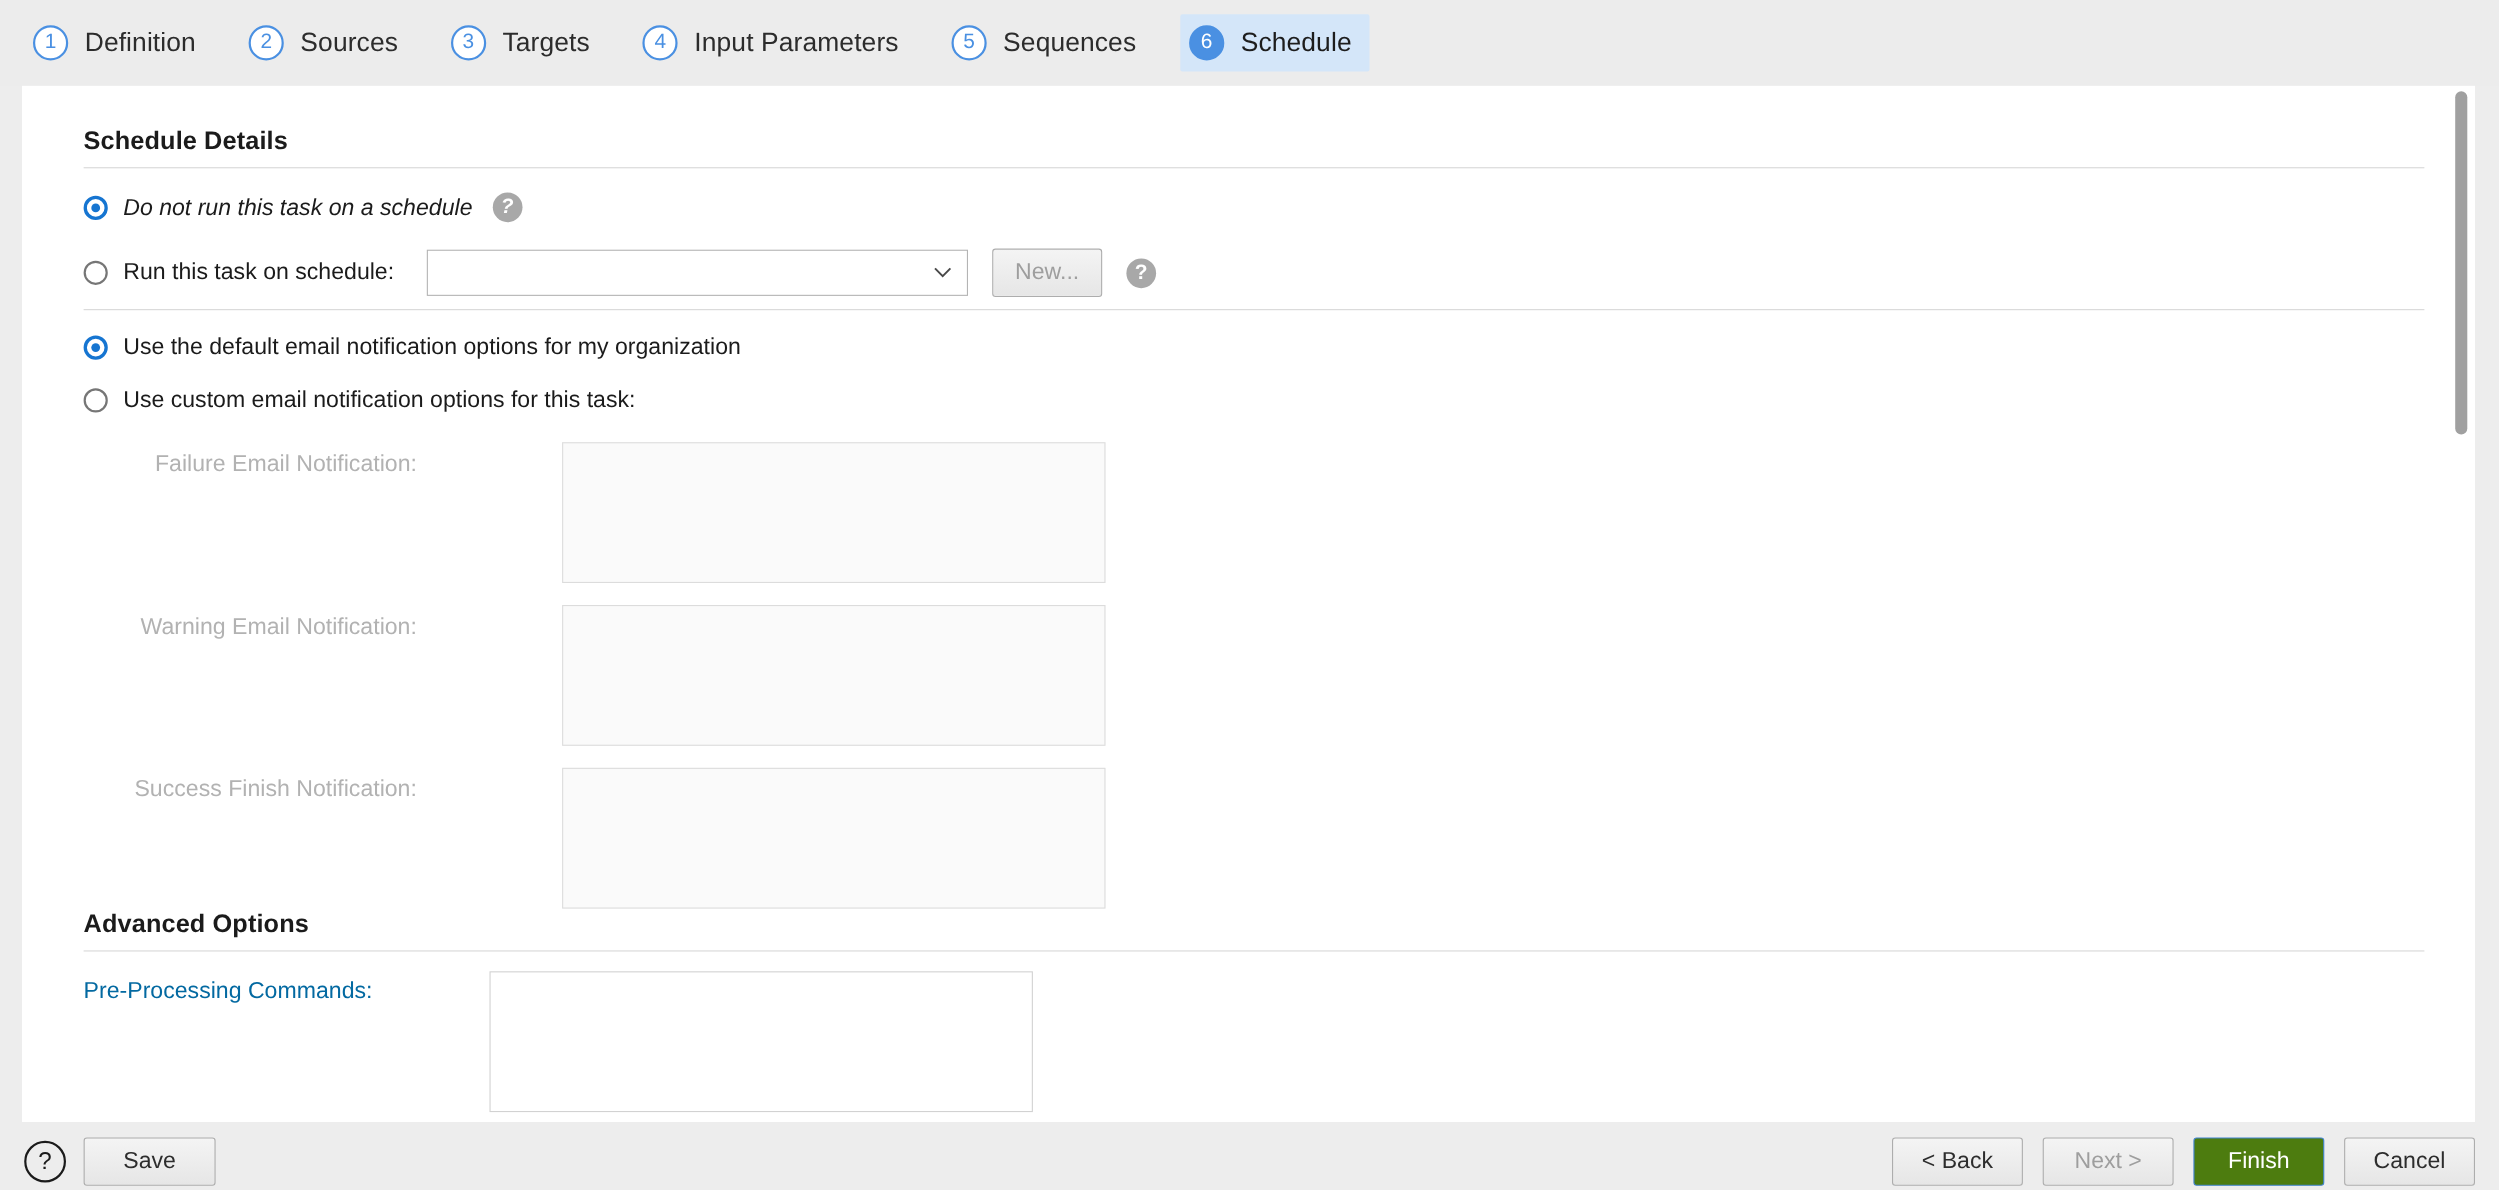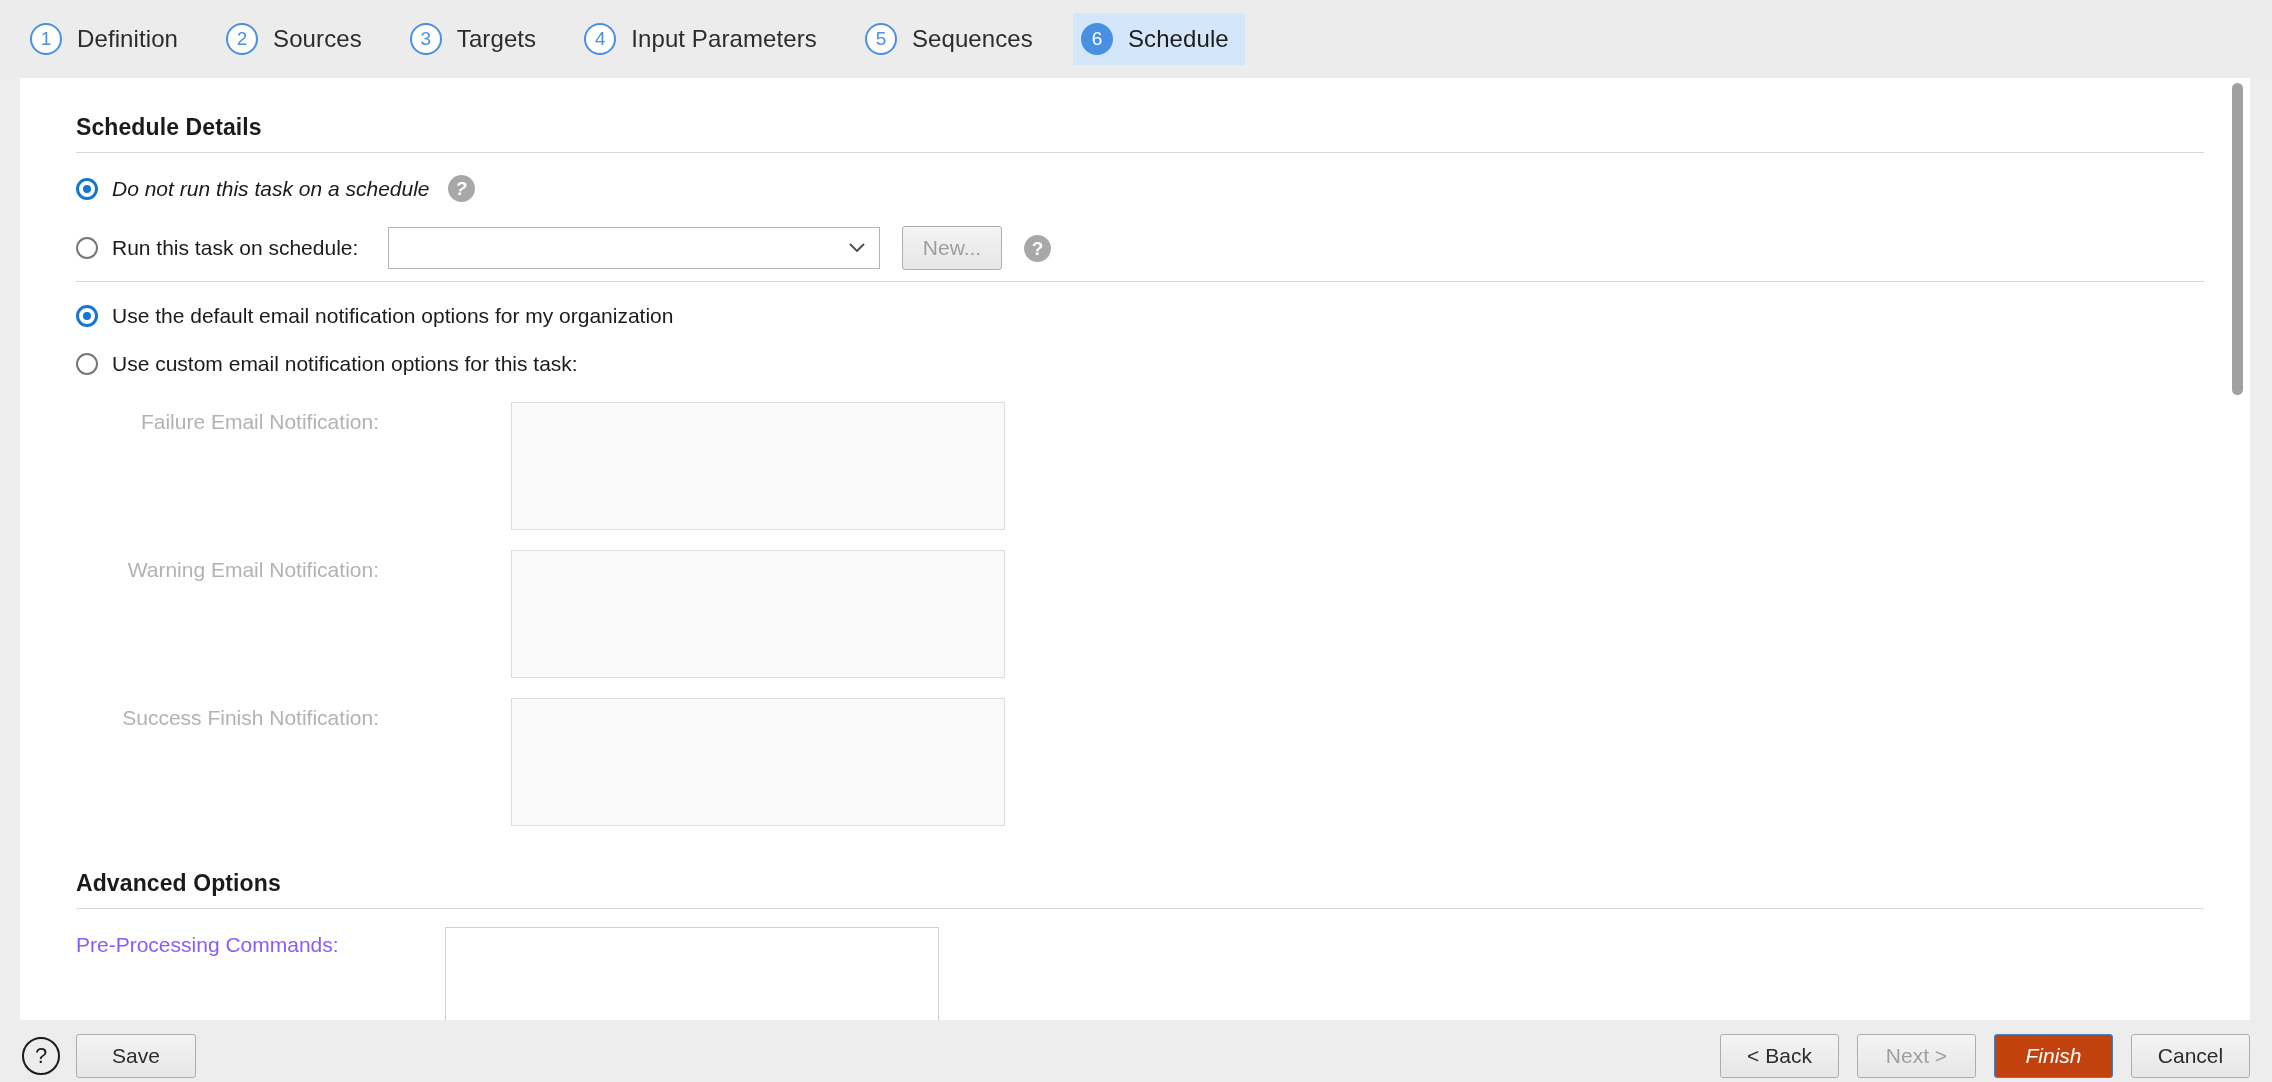--- a/index.html
+++ b/index.html
@@ -197,21 +197,21 @@
   .field-label {
     width: 303px;
     text-align: right;
     font-size: 21px;
     color: #b2b2b2;
     padding-right: 0;
     padding-top: 8px;
     box-sizing: border-box;
     white-space: nowrap;
   }
-  .field-label.enabled { color: #8b5cf6; }
+  .field-label.enabled { color: #0369a1; }
   .textarea {
     width: 494px;
     height: 128px;
     margin-left: 132px;
     border: 1px solid #dcdcdc;
     background: #fafafa;
     box-sizing: border-box;
   }
   .textarea.enabled {
     background: #ffffff;
@@ -267,24 +267,23 @@
   .footer-left .btn { margin-left: 16px; width: 120px; }
   .footer-right {
     position: absolute;
     right: 22px; top: 14px;
     display: flex;
     align-items: center;
     gap: 18px;
   }
   .footer-right .btn { width: 119px; }
   .btn.primary {
-    background: #c2410c;
+    background: #4d7c0f;
     border-color: #3f82d0;
     color: #ffffff;
-    font-style: italic;
   }
 </style>
 </head>
 <body>
 
 <div id="app">
 
   <div class="stepbar" id="stepbar">
       <div class="step">
         <span class="step-badge">1</span>
@@ -357,21 +356,21 @@
           <div class="field-row">
             <span class="field-label">Warning Email Notification:</span>
             <span class="textarea"></span>
           </div>
           <div class="field-row">
             <span class="field-label">Success Finish Notification:</span>
             <span class="textarea"></span>
           </div>
         </div>
 
-      <div class="section-title" style="margin-top:44px;">Advanced Options</div>
+      <div class="section-title" style="">Advanced Options</div>
       <div class="section-rule"></div>
 
       <div class="field-row" style="margin-top:18px;">
         <span class="field-label enabled" style="width:272px;text-align:left;padding-top:6px;">Pre-Processing Commands:</span>
         <span class="textarea enabled" style="margin-left:97px;height:128px;"></span>
       </div>
 
     </div>
 
     <div class="scrollbar-track">

